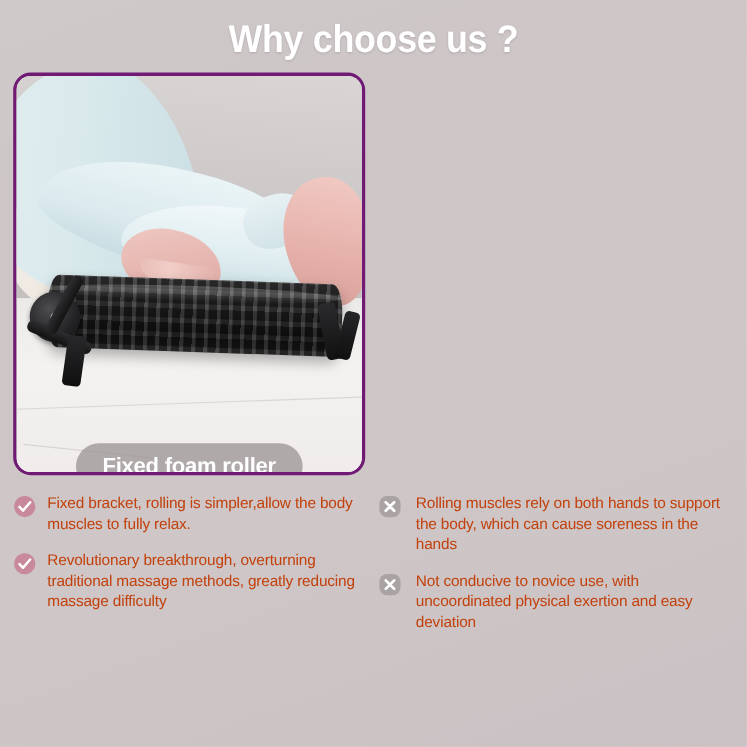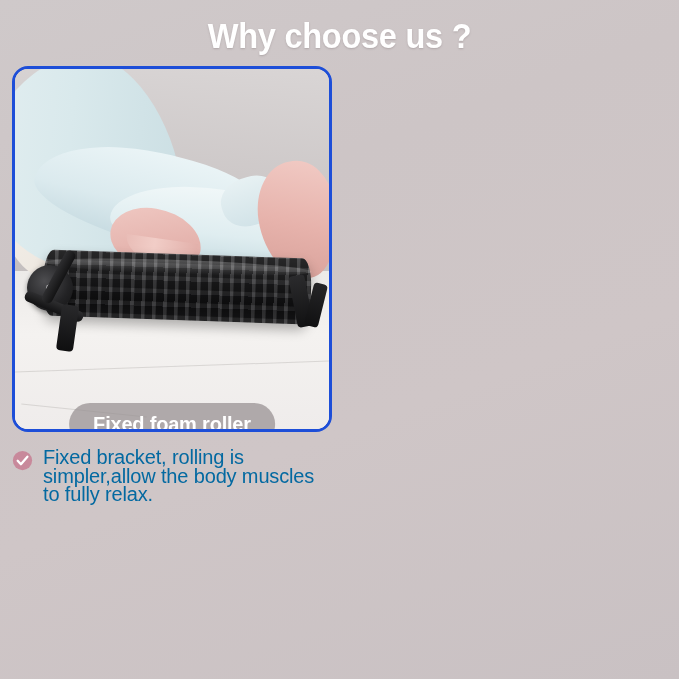--- a/index.html
+++ b/index.html
@@ -45,21 +45,21 @@
     height: 366px;
     display: flex;
     justify-content: space-between;
   }
 
   .panel {
     position: relative;
     width: 320px;
     height: 366px;
     border-radius: 16px;
-    border: 3px solid #1d4ed8;
+    border: 3px solid #701a75;
     overflow: hidden;
     background: #b9b4b4;
   }
 
   .photo {
     position: absolute;
     inset: 0;
     overflow: hidden;
   }
 
@@ -372,23 +372,23 @@
     flex: 0 0 auto;
     width: 21px;
     height: 21px;
     margin-top: 2px;
     margin-right: 10px;
     position: relative;
   }
   .ico svg { display: block; width: 21px; height: 21px; }
 
   .btext {
-    font-size: 20px;
+    font-size: 14px;
     line-height: 18.5px;
-    color: #0369a1;
+    color: #c2410c;
     letter-spacing: -0.15px;
   }
   .col-right .btext { padding-left: 3px; }
 </style>
 </head>
 <body>
 
 <div class="page">
 
   <div class="title">Why choose us ?</div>
@@ -431,20 +431,47 @@
     <div class="col col-left">
       <div class="bullet">
         <span class="ico">
           <svg viewBox="0 0 24 24">
               <circle cx="12" cy="12" r="11" fill="#c8899b"></circle>
               <path d="M6.5 12.3 L10.2 16.2 L17.6 7.6" stroke="#ffffff" stroke-width="2.6" fill="none" stroke-linecap="round" stroke-linejoin="round"></path>
             </svg>
         </span>
         <span class="btext">Fixed bracket, rolling is simpler,allow the body muscles to fully relax.</span>
       </div>
+      <div class="bullet">
+        <span class="ico">
+          <svg viewBox="0 0 24 24">
+              <circle cx="12" cy="12" r="11" fill="#c8899b"></circle>
+              <path d="M6.5 12.3 L10.2 16.2 L17.6 7.6" stroke="#ffffff" stroke-width="2.6" fill="none" stroke-linecap="round" stroke-linejoin="round"></path>
+            </svg>
+        </span>
+        <span class="btext">Revolutionary breakthrough, overturning traditional massage methods, greatly reducing massage difficulty</span>
+      </div>
     </div>
 
     <div class="col col-right">
+      <div class="bullet">
+        <span class="ico">
+          <svg viewBox="0 0 24 24">
+              <rect x="1" y="1" width="22" height="22" rx="8" fill="#a9a3a3"></rect>
+              <path d="M7.6 7.6 L16.4 16.4 M16.4 7.6 L7.6 16.4" stroke="#ffffff" stroke-width="2.8" stroke-linecap="round"></path>
+            </svg>
+        </span>
+        <span class="btext">Rolling muscles rely on both hands to support the body, which can cause soreness in the hands</span>
+      </div>
+      <div class="bullet">
+        <span class="ico">
+          <svg viewBox="0 0 24 24">
+              <rect x="1" y="1" width="22" height="22" rx="8" fill="#a9a3a3"></rect>
+              <path d="M7.6 7.6 L16.4 16.4 M16.4 7.6 L7.6 16.4" stroke="#ffffff" stroke-width="2.8" stroke-linecap="round"></path>
+            </svg>
+        </span>
+        <span class="btext">Not conducive to novice use, with uncoordinated physical exertion and easy deviation</span>
+      </div>
     </div>
 
   </div>
 
 </div>
 
 </body></html>

